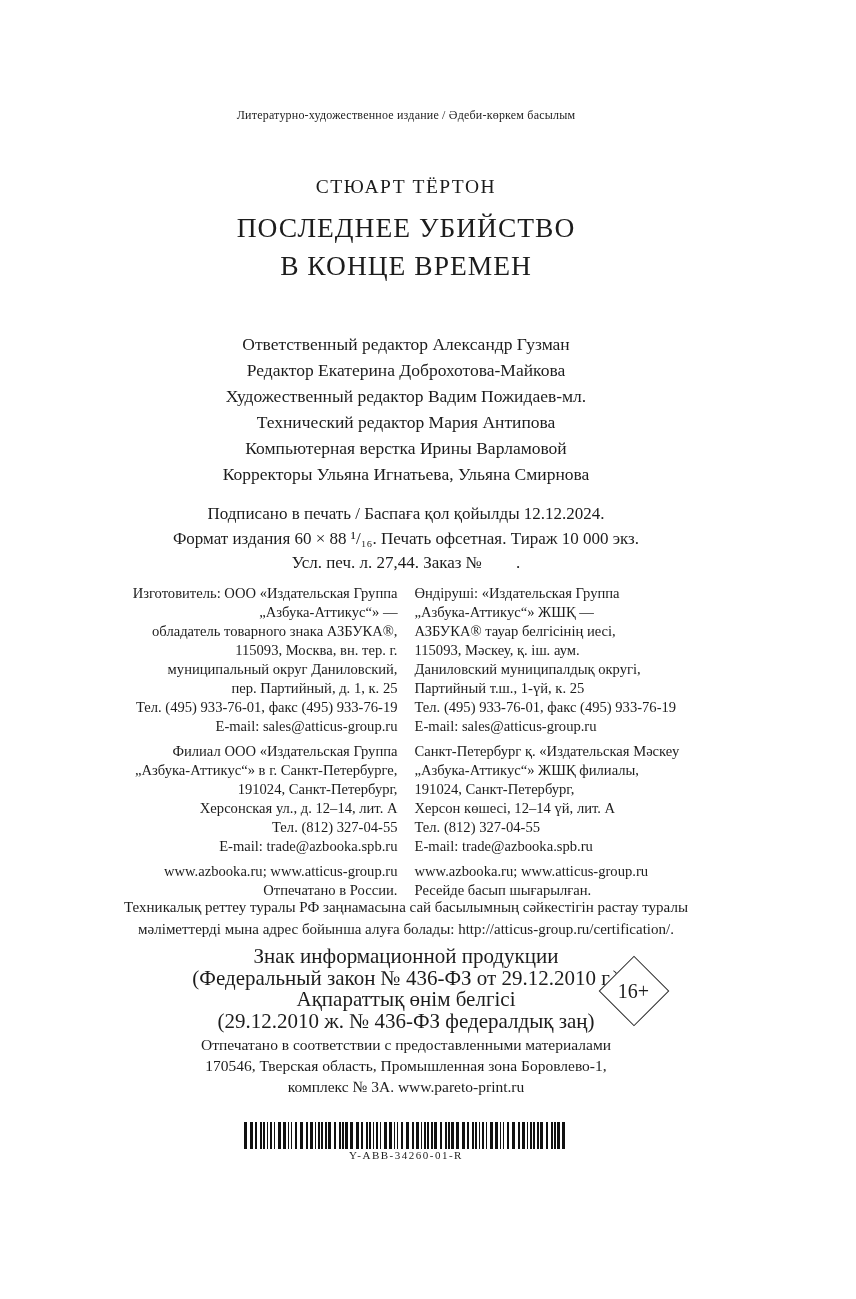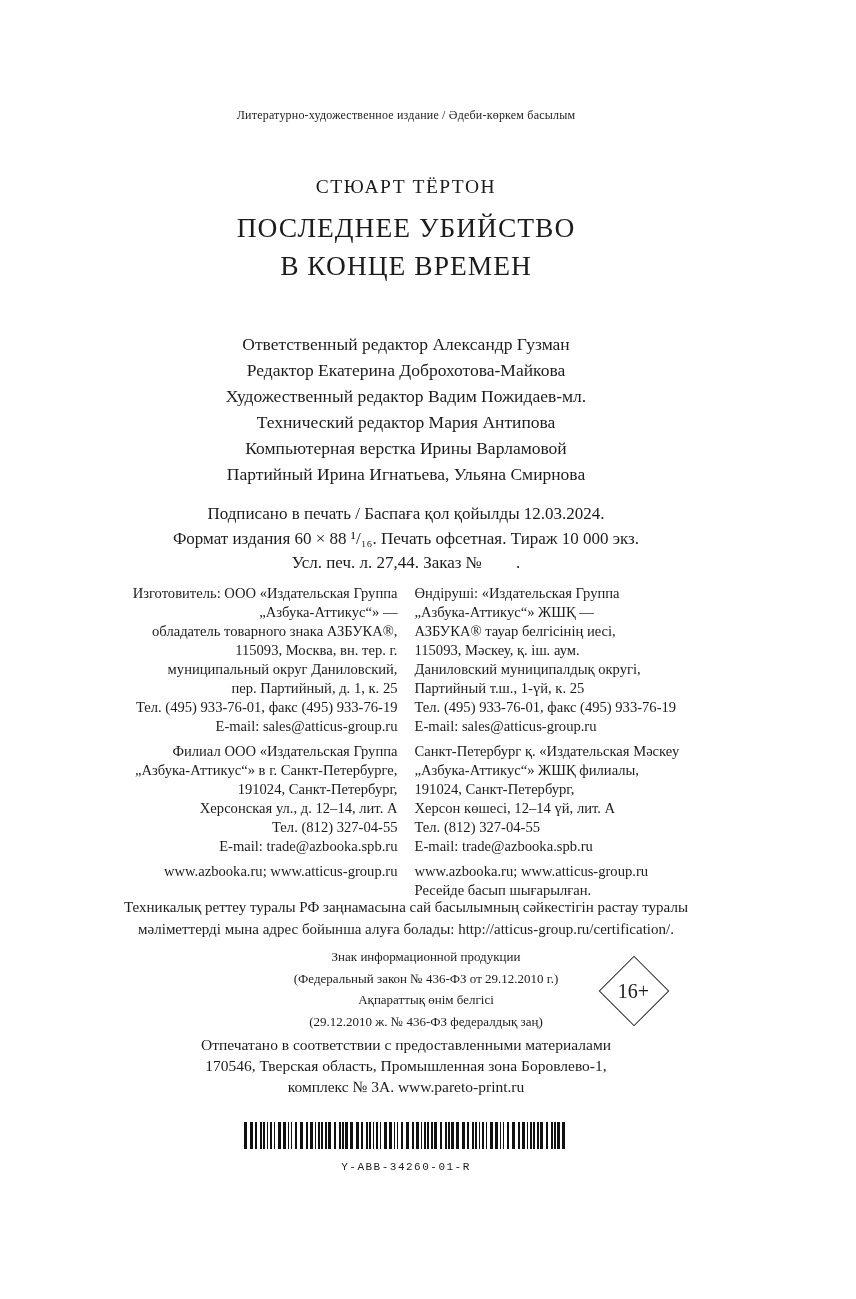--- a/index.html
+++ b/index.html
@@ -12,30 +12,30 @@
   .author{top:176px;font-size:19.5px;letter-spacing:1.5px;}
   .title{top:209px;font-size:27.5px;line-height:37.5px;letter-spacing:1px;}
   .staff{top:331px;font-size:17.5px;line-height:26px;}
   .printinfo{top:502px;font-size:17px;line-height:24.5px;}
   .columns{top:584px;display:flex;justify-content:center;gap:17px;}
   .col{width:289px;font-size:14.6px;line-height:19px;}
   .col-left{text-align:right;}
   .col-right{text-align:left;}
   .colblock{margin-bottom:6px;}
   .cert{top:896px;font-size:15px;line-height:22px;}
-  .infosign{top:946px;font-size:13px;line-height:21.5px;margin-left:20px;}
+  .infosign{top:946px;font-size:21px;line-height:21.5px;}
   .diamond{position:absolute;left:609px;top:966px;width:48px;height:48px;
            border:1.6px solid #2a2a2a;transform:rotate(45deg);
            display:flex;align-items:center;justify-content:center;background:#ffffff;}
   .diamond-text{transform:rotate(-45deg);font-size:20px;}
   .printer{top:1034px;font-size:15.5px;line-height:21px;}
   .barcode{top:1122px;}
   .barcode-bars{width:326px;height:27px;margin:0 auto;font-size:0;white-space:nowrap;overflow:hidden;}
   .barcode-bars i{display:inline-block;height:100%;vertical-align:top;}
-  .barcode-code{margin-top:12px;font-family:Liberation Mono, monospace;font-size:11px;letter-spacing:1.5px;text-align:center;}
+  .barcode-code{margin-top:0;font-family:Liberation Serif, serif;font-size:11px;letter-spacing:1.5px;text-align:center;}
 </style>
 </head>
 <body>
 
 <div class="page">
   <div class="content">
 
     <div class="block edition-line">Литературно-художественное издание / Әдеби-көркем басылым</div>
 
     <div class="block title">
@@ -44,25 +44,25 @@
     </div>
 
     <div class="block author">СТЮАРТ ТЁРТОН</div>
 
     <div class="block staff">
         <div>Ответственный редактор Александр Гузман</div>
         <div>Редактор Екатерина Доброхотова-Майкова</div>
         <div>Художественный редактор Вадим Пожидаев-мл.</div>
         <div>Технический редактор Мария Антипова</div>
         <div>Компьютерная верстка Ирины Варламовой</div>
-        <div>Партийный Ирина Игнатьева, Ульяна Смирнова</div>
+        <div>Корректоры Ульяна Игнатьева, Ульяна Смирнова</div>
       </div>
 
     <div class="block printinfo">
-        <div>Подписано в печать / Баспаға қол қойылды 12.03.2024.</div>
+        <div>Подписано в печать / Баспаға қол қойылды 12.12.2024.</div>
         <div>Формат издания 60 × 88 ¹/₁₆. Печать офсетная. Тираж 10 000 экз.</div>
         <div>Усл. печ. л. 27,44. Заказ №&nbsp;&nbsp;&nbsp;&nbsp;&nbsp;&nbsp;&nbsp;&nbsp;.</div>
       </div>
 
     <div class="block columns">
       <div class="col col-left">
         <div class="colblock">
             <div>Изготовитель: ООО «Издательская Группа</div>
             <div>„Азбука-Аттикус“» —</div>
             <div>обладатель товарного знака АЗБУКА®,</div>
@@ -75,20 +75,21 @@
         <div class="colblock">
             <div>Филиал ООО «Издательская Группа</div>
             <div>„Азбука-Аттикус“» в г. Санкт-Петербурге,</div>
             <div>191024, Санкт-Петербург,</div>
             <div>Херсонская ул., д. 12–14, лит. А</div>
             <div>Тел. (812) 327-04-55</div>
             <div>E-mail: trade@azbooka.spb.ru</div>
           </div>
         <div class="colblock">
             <div>www.azbooka.ru; www.atticus-group.ru</div>
+            <div>Отпечатано в России.</div>
           </div>
       </div>
       <div class="col col-right">
         <div class="colblock">
             <div>Өндіруші: «Издательская Группа</div>
             <div>„Азбука-Аттикус“» ЖШҚ —</div>
             <div>АЗБУКА® тауар белгісінің иесі,</div>
             <div>115093, Мәскеу, қ. іш. аум.</div>
             <div>Даниловский муниципалдық округі,</div>
             <div>Партийный т.ш., 1-үй, к. 25</div>

